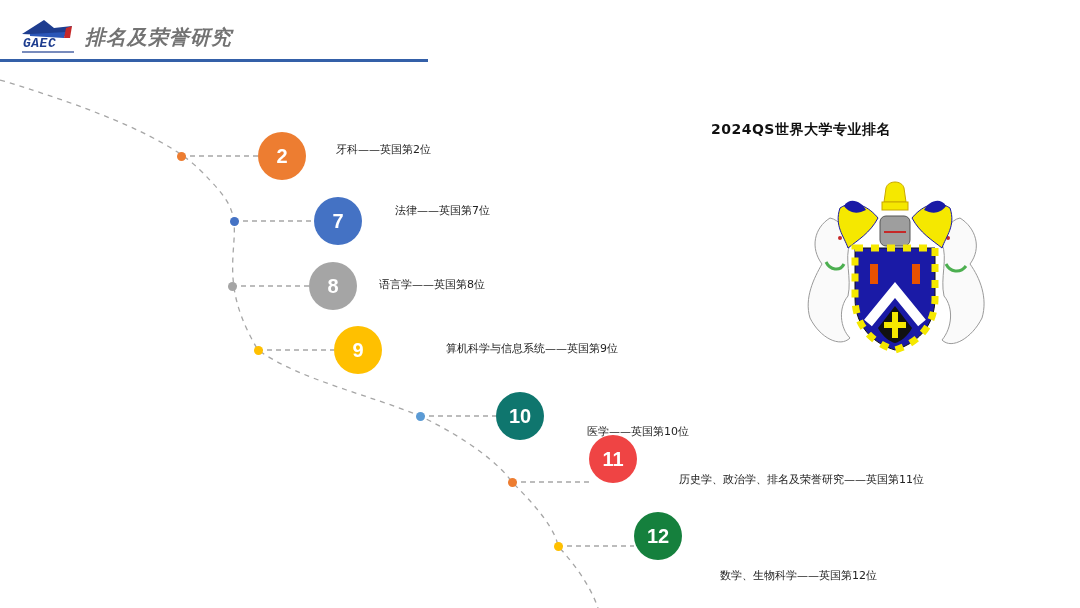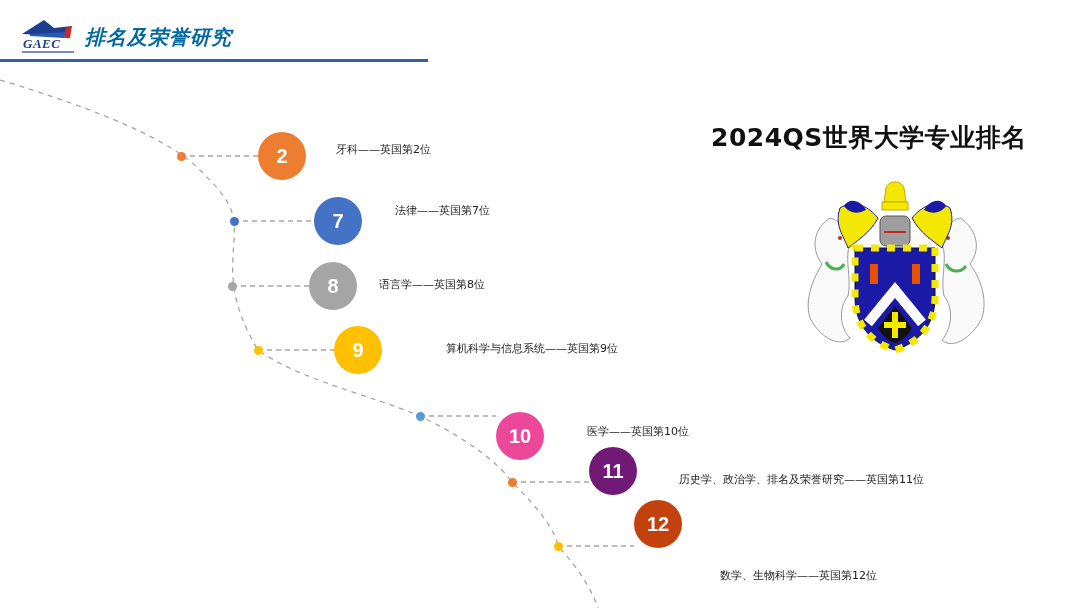--- a/index.html
+++ b/index.html
@@ -1,34 +1,34 @@
 <!DOCTYPE html>
 <html><head>
 <meta charset="utf-8">
 <style>
   html, body { margin:0; padding:0; }
   body { width:1080px; height:608px; position:relative; overflow:hidden; background:#ffffff;
          font-family:"DejaVu Sans","Liberation Sans",sans-serif; }
   .header { position:absolute; left:0; top:0; width:1080px; height:64px; }
   .logo { position:absolute; left:20px; top:16px; width:56px; height:40px; }
-  .logo-text { position:absolute; left:3px; top:20px; font-family:Liberation Serif, serif; font-style:italic;
+  .logo-text { position:absolute; left:3px; top:20px; font-family:Liberation Mono, monospace; font-style:italic;
                font-weight:bold; font-size:13px; color:#1e3d8f; letter-spacing:0.5px; }
   .logo-sub { position:absolute; left:2px; top:35px; width:52px; height:2px; background:#1e3d8f; opacity:0.6; }
   .header-title { position:absolute; left:85px; top:24px; font-size:20px; font-weight:bold; font-style:italic;
-                  color:#0369a1; letter-spacing:1px; }
+                  color:#737373; letter-spacing:1px; }
   .header-rule { position:absolute; left:0; top:59px; width:428px; height:3px; background:#3460a8; }
 
   .curve { position:absolute; left:0; top:0; }
 
   .node { position:absolute; border-radius:50%; width:48px; height:48px; display:flex; align-items:center;
           justify-content:center; color:#fff; font-weight:bold; font-size:20px; font-family:"Liberation Sans",sans-serif; }
   .dot { position:absolute; width:9px; height:9px; border-radius:50%; }
   .label { position:absolute; font-size:11px; color:#222; white-space:nowrap; }
 
-  .big-title { position:absolute; left:711px; top:121px; font-size:25px; font-weight:bold; color:#111; letter-spacing:0.5px; }
+  .big-title { position:absolute; left:711px; top:121px; font-size:14px; font-weight:bold; color:#111; letter-spacing:0.5px; }
   .crest { position:absolute; left:800px; top:178px; }
 </style>
 </head>
 <body>
 
 <div class="header">
   <div class="logo">
     <svg width="56" height="24" viewBox="0 0 56 24" style="position:absolute;left:0;top:0;">
       <polygon points="2,18 24,4 34,12 52,10 46,20" fill="#1e3d8f"></polygon>
       <polygon points="10,18 46,16 44,22 10,20" fill="#2a56b8"></polygon>
@@ -63,29 +63,29 @@
 
 <div class="dot" style="left:228px;top:282px;background:#a5a5a5"></div>
 <div class="node" style="left:309px;top:262px;background:#a5a5a5">8</div>
 <div class="label" style="left:379px;top:277px">语言学——英国第8位</div>
 
 <div class="dot" style="left:254px;top:346px;background:#ffc000"></div>
 <div class="node" style="left:334px;top:326px;background:#ffc000">9</div>
 <div class="label" style="left:446px;top:341px">算机科学与信息系统——英国第9位</div>
 
 <div class="dot" style="left:416px;top:412px;background:#5b9bd5"></div>
-<div class="node" style="left:496px;top:412px;background:#ec4899">10</div>
+<div class="node" style="left:496px;top:392px;background:#0f766e">10</div>
 <div class="label" style="left:587px;top:424px">医学——英国第10位</div>
 
 <div class="dot" style="left:508px;top:478px;background:#ed7d31"></div>
-<div class="node" style="left:589px;top:447px;background:#701a75">11</div>
+<div class="node" style="left:589px;top:435px;background:#ef4444">11</div>
 <div class="label" style="left:679px;top:472px">历史学、政治学、排名及荣誉研究——英国第11位</div>
 
 <div class="dot" style="left:554px;top:542px;background:#ffc000"></div>
-<div class="node" style="left:634px;top:500px;background:#c2410c">12</div>
+<div class="node" style="left:634px;top:512px;background:#15803d">12</div>
 <div class="label" style="left:720px;top:568px">数学、生物科学——英国第12位</div>
 
 <div class="big-title">2024QS世界大学专业排名</div>
 
 <svg class="crest" width="190" height="182" viewBox="0 0 190 182">
 
   <path d="M 30 40 C 14 50, 10 70, 22 86 C 14 100, 4 120, 10 140 C 20 160, 40 170, 50 160 C 40 150, 38 130, 48 118 C 52 100, 44 80, 50 66 C 46 52, 40 42, 30 40 Z" fill="#fafafa" stroke="#9a9a9a" stroke-width="1"></path>
   <path d="M 26 84 C 30 92, 40 94, 44 86" fill="none" stroke="#4caf50" stroke-width="3"></path>
 
   <path d="M 160 40 C 176 50, 182 70, 170 86 C 180 100, 188 120, 182 140 C 172 160, 152 172, 142 162 C 152 150, 154 130, 144 118 C 140 100, 148 80, 142 66 C 146 52, 150 42, 160 40 Z" fill="#fafafa" stroke="#9a9a9a" stroke-width="1"></path>

